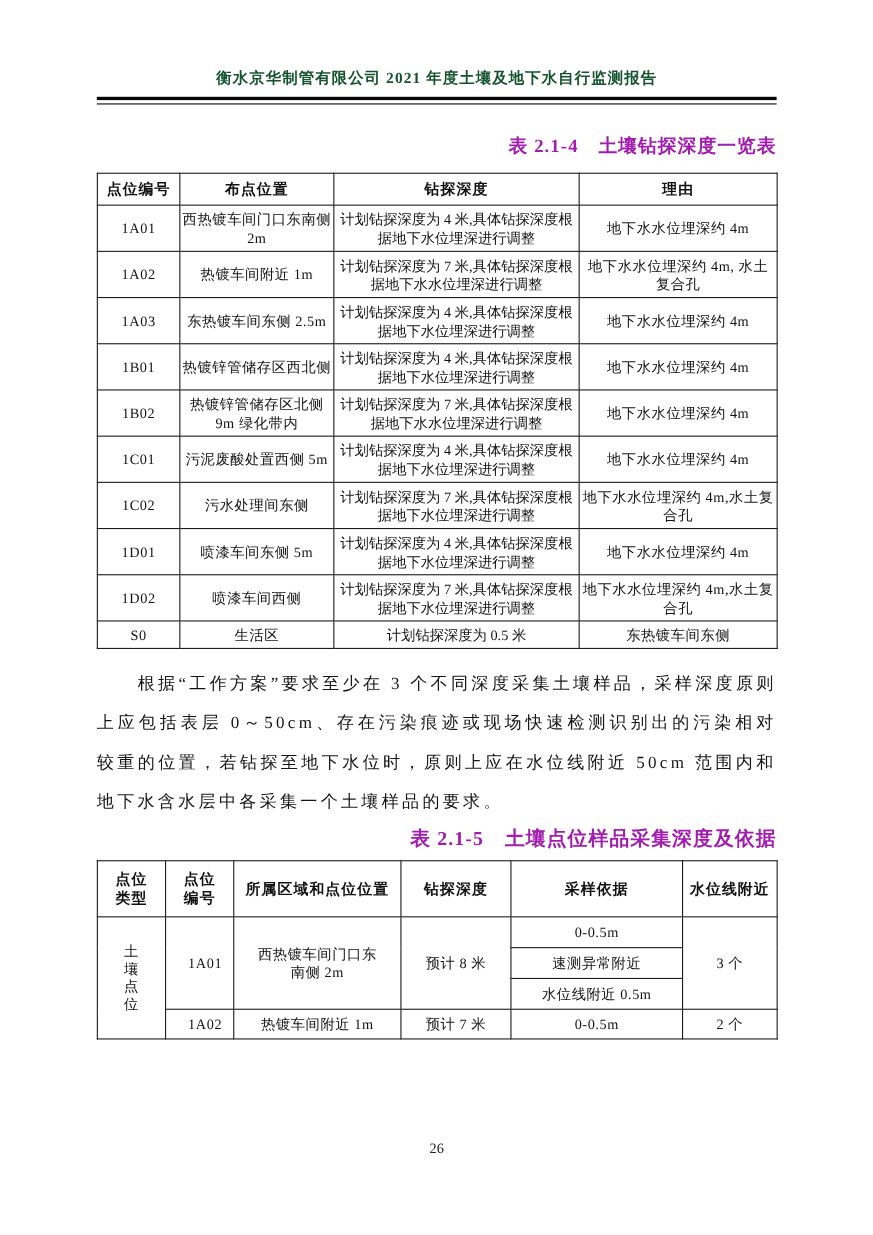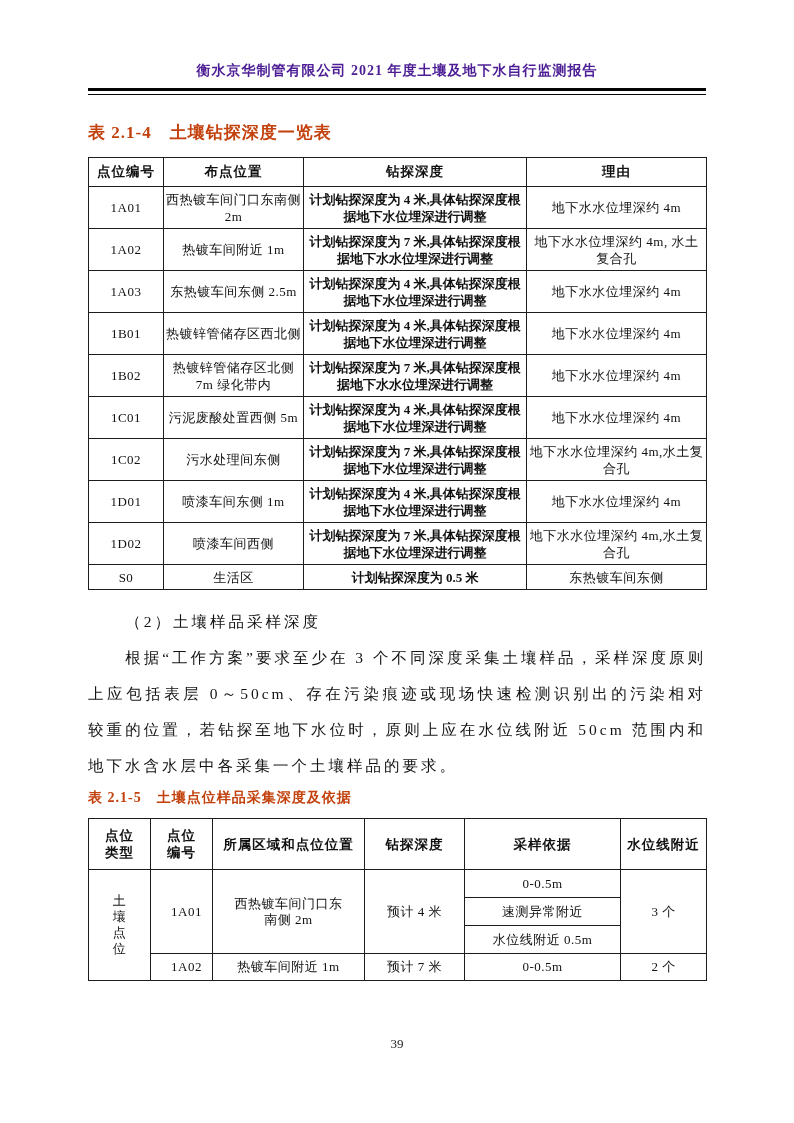--- a/index.html
+++ b/index.html
@@ -12,45 +12,45 @@
     overflow:hidden;
   }
   .content { margin:0 88px; }
 
   .doc-header {
     padding-top:62px;
     text-align:center;
     font-weight:bold;
     font-size:14px;
     letter-spacing:1px;
-    color:#4c1d95;
+    color:#14532d;
   }
   .header-rule {
     margin-top:8px;
     height:3px;
     border-top:3.5px solid #050505;
     border-bottom:1.5px solid #050505;
   }
 
   .table-title {
-    text-align:left;
+    text-align:right;
     font-weight:bold;
     letter-spacing:1px;
-    color:#c2410c;
+    color:#a21caf;
   }
   .t1-title { margin-top:26px; font-size:17px; line-height:24px; }
-  .t2-title { margin-top:2px; font-size:14px; line-height:24px; }
+  .t2-title { margin-top:2px; font-size:18px; line-height:24px; }
 
   table { border-collapse:collapse; width:618px; table-layout:fixed; }
   td,th { border:1.6px solid #1c1c1c; text-align:center; vertical-align:middle; }
 
   #table1 { margin-top:12px;padding-left:36px; }
   #table1 th { font-size:13.5px; padding:5px 2px; letter-spacing:1px; }
   #table1 td { font-size:13px; line-height:17px; padding:3.5px 2px; letter-spacing:0.5px; }
-  #table1 td:nth-child(3) { font-weight:bold; letter-spacing:0; }
+  #table1 td:nth-child(3) { font-weight:normal; letter-spacing:0; }
 
   #table2 { margin-top:8px; }
   #table2 th { font-size:13.5px; padding:8px 2px; letter-spacing:1px; line-height:17px; white-space:pre-line; }
   #table2 td { font-size:13px; line-height:16px; padding:5px 20px; letter-spacing:0.5px; white-space:pre-line; }
   #table2 td.sub { height:17px; }
 
   .para-section { margin-top:14px; }
   .body-text {
     font-size:15.5px;
     line-height:36px;
@@ -116,59 +116,58 @@
             <td>地下水水位埋深约 4m</td>
           </tr>
           <tr>
             <td>1B01</td>
             <td>热镀锌管储存区西北侧</td>
             <td>计划钻探深度为 4 米,具体钻探深度根据地下水位埋深进行调整</td>
             <td>地下水水位埋深约 4m</td>
           </tr>
           <tr>
             <td>1B02</td>
-            <td>热镀锌管储存区北侧 7m 绿化带内</td>
+            <td>热镀锌管储存区北侧 9m 绿化带内</td>
             <td>计划钻探深度为 7 米,具体钻探深度根据地下水水位埋深进行调整</td>
             <td>地下水水位埋深约 4m</td>
           </tr>
           <tr>
             <td>1C01</td>
             <td>污泥废酸处置西侧 5m</td>
             <td>计划钻探深度为 4 米,具体钻探深度根据地下水位埋深进行调整</td>
             <td>地下水水位埋深约 4m</td>
           </tr>
           <tr>
             <td>1C02</td>
             <td>污水处理间东侧</td>
             <td>计划钻探深度为 7 米,具体钻探深度根据地下水位埋深进行调整</td>
             <td>地下水水位埋深约 4m,水土复合孔</td>
           </tr>
           <tr>
             <td>1D01</td>
-            <td>喷漆车间东侧 1m</td>
+            <td>喷漆车间东侧 5m</td>
             <td>计划钻探深度为 4 米,具体钻探深度根据地下水位埋深进行调整</td>
             <td>地下水水位埋深约 4m</td>
           </tr>
           <tr>
             <td>1D02</td>
             <td>喷漆车间西侧</td>
             <td>计划钻探深度为 7 米,具体钻探深度根据地下水位埋深进行调整</td>
             <td>地下水水位埋深约 4m,水土复合孔</td>
           </tr>
           <tr>
             <td>S0</td>
             <td>生活区</td>
             <td>计划钻探深度为 0.5 米</td>
             <td>东热镀车间东侧</td>
           </tr>
         </tbody>
     </table>
 
     <div class="para-section">
-      <p class="body-text indent">（2）土壤样品采样深度</p>
       <p class="body-text indent">根据“工作方案”要求至少在 3 个不同深度采集土壤样品，采样深度原则上应包括表层 0～50cm、存在污染痕迹或现场快速检测识别出的污染相对较重的位置，若钻探至地下水位时，原则上应在水位线附近 50cm 范围内和地下水含水层中各采集一个土壤样品的要求。</p>
     </div>
 
     <div class="table-title t2-title">表 2.1-5　土壤点位样品采集深度及依据</div>
 
     <table id="table2">
       <colgroup>
         <col style="width:62px">
           <col style="width:62px">
           <col style="width:152px">
@@ -187,21 +186,21 @@
           <th>采样依据</th>
           <th>水位线附近</th>
         </tr>
       </thead>
       <tbody>
         <tr>
           <td rowspan="4">土壤
 点位</td>
           <td rowspan="3">1A01</td>
           <td rowspan="3">西热镀车间门口东南侧 2m</td>
-          <td rowspan="3">预计 4 米</td>
+          <td rowspan="3">预计 8 米</td>
           <td class="sub">0-0.5m</td>
           <td rowspan="3">3 个</td>
         </tr>
         <tr>
           <td class="sub">速测异常附近</td>
         </tr>
         <tr>
           <td class="sub">水位线附近 0.5m</td>
         </tr>
         <tr>
@@ -209,14 +208,14 @@
           <td>热镀车间附近 1m</td>
           <td>预计 7 米</td>
           <td>0-0.5m</td>
           <td>2 个</td>
         </tr>
       </tbody>
     </table>
 
   </div>
 
-  <div class="page-number">39</div>
+  <div class="page-number">26</div>
 </div>
 
 </body></html>

